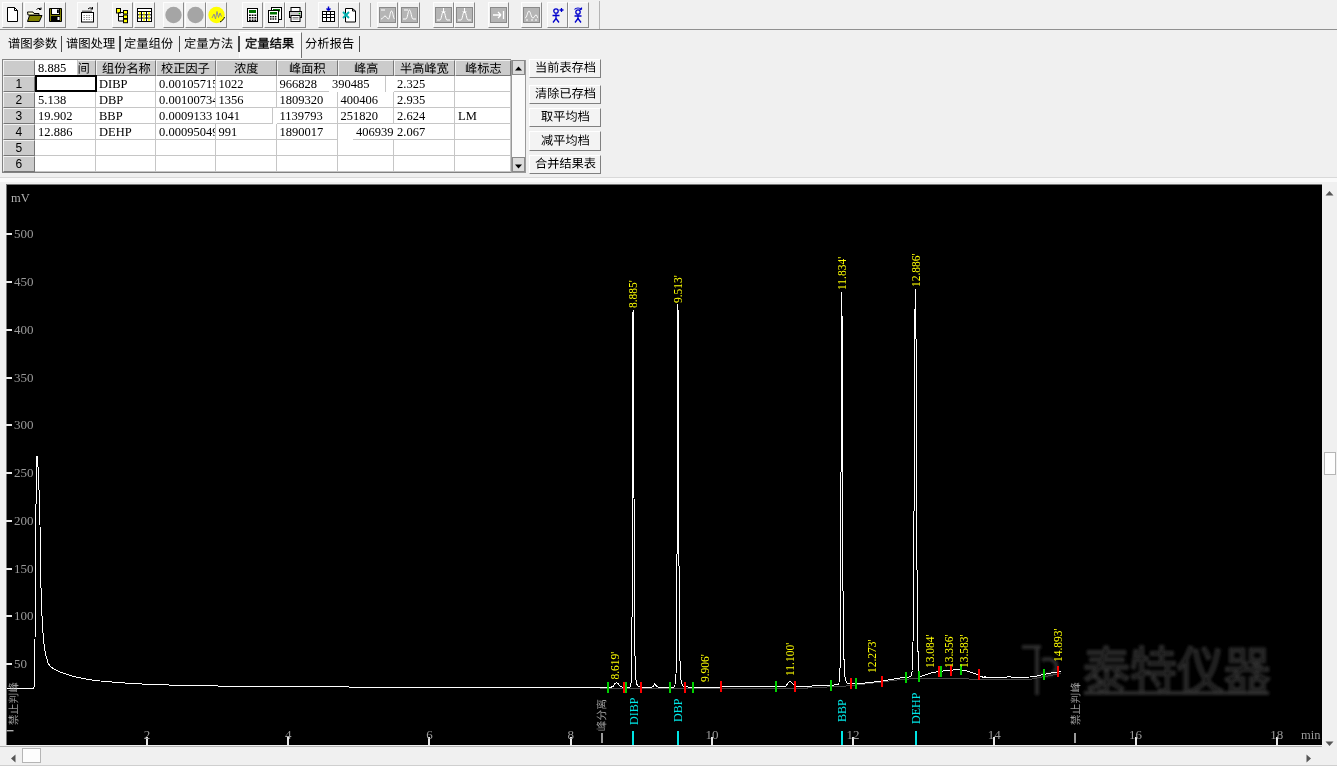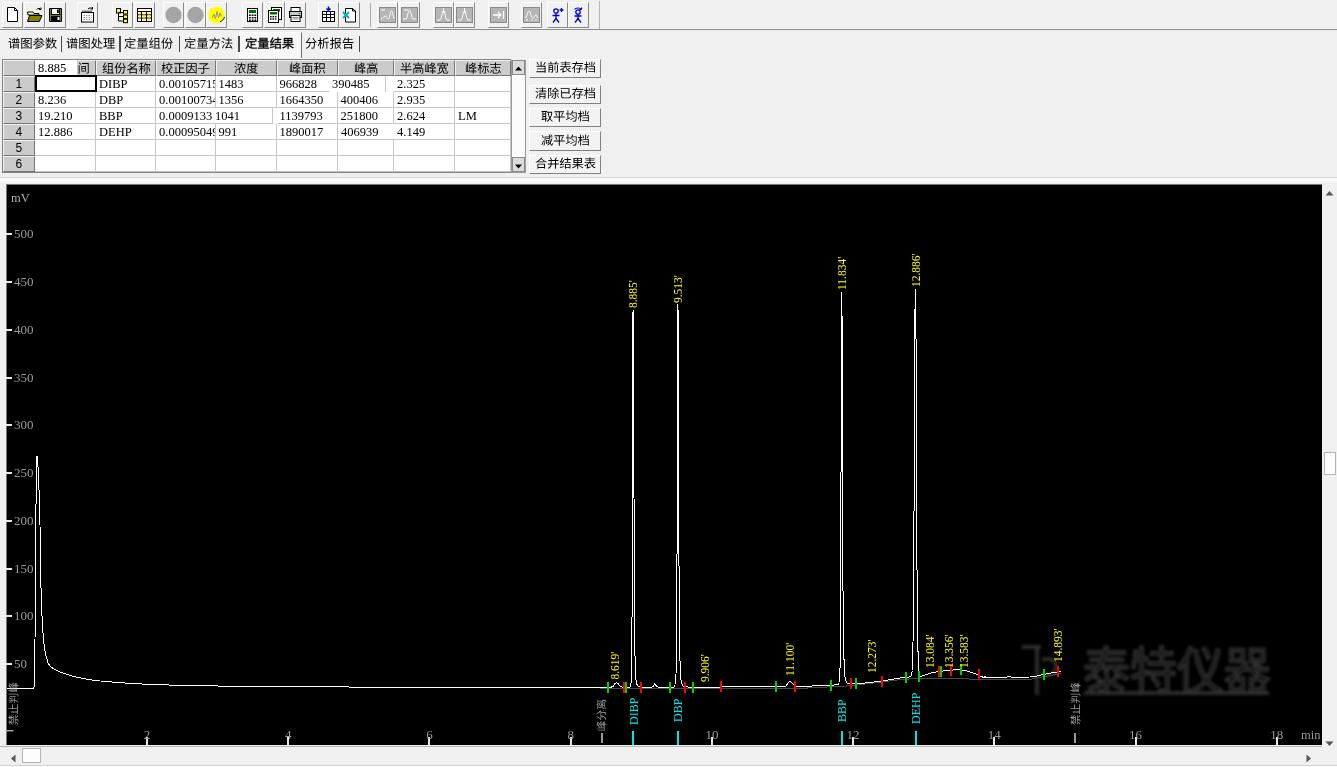--- a/index.html
+++ b/index.html
@@ -259,51 +259,51 @@
     <path transform="translate(0,10.7)" d="M1.8 -9.6C2.4 -8.7 3 -7.6 3.2 -6.8L4.1 -7.2C3.8 -8 3.2 -9.1 2.6 -9.9ZM9.5 -10C9.1 -9.1 8.5 -7.9 8 -7.2L8.8 -6.8C9.3 -7.6 10 -8.7 10.5 -9.6ZM5.6 -10.3V-6.3H1.4V-5.4H5.6V-3.4H0.6V-2.5H5.6V1H6.5V-2.5H11.6V-3.4H6.5V-5.4H10.9V-6.3H6.5V-10.3Z M15.7 -6.8H21V-5.7H15.7ZM14.8 -7.5V-5H21.9V-7.5ZM17.6 -10.1 17.9 -9H12.9V-8.2H23.6V-9H18.9C18.8 -9.4 18.6 -9.9 18.5 -10.3ZM13.4 -4.4V1H14.2V-3.6H22.3V0C22.3 0.1 22.3 0.2 22.1 0.2C22 0.2 21.4 0.2 20.9 0.2C21 0.4 21.1 0.7 21.2 0.9C21.9 0.9 22.5 0.9 22.8 0.8C23.1 0.6 23.2 0.5 23.2 0V-4.4ZM15.6 -2.9V0.3H16.5V-0.4H20.8V-2.9ZM16.5 -2.2H20V-1H16.5Z M31.7 -8.5H34.1C33.7 -7.9 33.3 -7.4 32.7 -6.9C32.2 -7.4 31.8 -7.8 31.5 -8.3ZM31.7 -10.2C31.2 -9 30.2 -7.9 29.2 -7.2C29.3 -7.1 29.6 -6.7 29.8 -6.5C30.2 -6.8 30.6 -7.2 31 -7.7C31.3 -7.2 31.7 -6.8 32.1 -6.4C31.2 -5.8 30.1 -5.3 29.1 -5.1C29.2 -4.9 29.5 -4.5 29.5 -4.3C30.7 -4.7 31.8 -5.2 32.7 -5.9C33.5 -5.3 34.5 -4.8 35.6 -4.5C35.7 -4.7 36 -5.1 36.2 -5.3C35.1 -5.5 34.2 -5.9 33.4 -6.4C34.2 -7.1 34.8 -8 35.2 -9L34.7 -9.3L34.5 -9.2H32.1C32.3 -9.5 32.4 -9.8 32.5 -10ZM32.2 -5.1V-4.3H30V-3.6H32.2V-2.8H30V-2.1H32.2V-1.2H29.5V-0.5H32.2V1H33.1V-0.5H35.9V-1.2H33.1V-2.1H35.4V-2.8H33.1V-3.6H35.4V-4.3H33.1V-5.1ZM26.7 -10.1V-1.5L26 -1.4V-8.2H25.3V-0.6L28.3 -0.9V-0.4H29V-8.2H28.3V-1.6L27.5 -1.6V-10.1Z M43 -2.3V-0.4C43 0.6 43.3 0.8 44.6 0.8C44.8 0.8 46.5 0.8 46.8 0.8C47.9 0.8 48.2 0.4 48.3 -1.5C48.1 -1.5 47.7 -1.7 47.5 -1.8C47.4 -0.2 47.3 0 46.8 0C46.4 0 44.9 0 44.6 0C44 0 43.9 0 43.9 -0.4V-2.3ZM42 -3.9V-2.9C42 -1.9 41.6 -0.5 37.1 0.4C37.3 0.6 37.6 0.9 37.7 1.2C42.4 0.1 43 -1.6 43 -2.9V-3.9ZM39.1 -5.1V-1.2H40V-4.3H45.4V-1.3H46.3V-5.1ZM41.9 -10.1C42 -9.8 42.2 -9.5 42.3 -9.2H37.5V-6.9H38.4V-8.4H47V-6.9H47.9V-9.2H43.4C43.3 -9.5 43 -10 42.8 -10.4ZM43.9 -7.9V-7.1H41.5V-7.9H40.6V-7.1H38.7V-6.4H40.6V-5.5H41.5V-6.4H43.9V-5.5H44.8V-6.4H46.7V-7.1H44.8V-7.9Z" fill="#000" opacity="1.0"></path>
   </svg>
 <div class="hdrcell" style="left:455px;top:59.5px;width:56px;height:16.0px"></div>
 <svg style="position:absolute;left:464.7px;top:61.7px;overflow:visible" width="38" height="17">
     <path transform="translate(0,10.7)" d="M7.3 -8.5H9.7C9.3 -7.9 8.9 -7.4 8.3 -6.9C7.8 -7.4 7.4 -7.8 7.1 -8.3ZM7.3 -10.2C6.8 -9 5.8 -7.9 4.8 -7.2C4.9 -7.1 5.2 -6.7 5.4 -6.5C5.8 -6.8 6.2 -7.2 6.6 -7.7C6.9 -7.2 7.3 -6.8 7.7 -6.4C6.8 -5.8 5.7 -5.3 4.7 -5.1C4.8 -4.9 5.1 -4.5 5.1 -4.3C6.3 -4.7 7.4 -5.2 8.3 -5.9C9.1 -5.3 10.1 -4.8 11.2 -4.5C11.3 -4.7 11.6 -5.1 11.8 -5.3C10.7 -5.5 9.8 -5.9 9 -6.4C9.8 -7.1 10.4 -8 10.8 -9L10.3 -9.3L10.1 -9.2H7.7C7.9 -9.5 8 -9.8 8.1 -10ZM7.8 -5.1V-4.3H5.6V-3.6H7.8V-2.8H5.6V-2.1H7.8V-1.2H5.1V-0.5H7.8V1H8.7V-0.5H11.5V-1.2H8.7V-2.1H11V-2.8H8.7V-3.6H11V-4.3H8.7V-5.1ZM2.3 -10.1V-1.5L1.6 -1.4V-8.2H0.9V-0.6L3.9 -0.9V-0.4H4.6V-8.2H3.9V-1.6L3.1 -1.6V-10.1Z M17.9 -9.3V-8.5H23.2V-9.3ZM21.7 -4C22.3 -2.7 22.9 -1.2 23 -0.2L23.9 -0.5C23.7 -1.5 23.1 -3 22.5 -4.2ZM18.2 -4.2C17.9 -2.9 17.3 -1.6 16.6 -0.7C16.8 -0.6 17.2 -0.3 17.4 -0.2C18 -1.1 18.7 -2.6 19 -4ZM17.3 -6.4V-5.5H20V-0.2C20 -0.1 19.9 0 19.7 0C19.6 0 19 0 18.4 0C18.5 0.3 18.6 0.7 18.7 0.9C19.5 0.9 20.1 0.9 20.4 0.8C20.8 0.6 20.9 0.3 20.9 -0.2V-5.5H23.9V-6.4ZM14.7 -10.2V-7.7H12.8V-6.8H14.5C14.1 -5.3 13.3 -3.5 12.5 -2.6C12.7 -2.4 12.9 -2 13 -1.8C13.6 -2.5 14.2 -3.8 14.7 -5.1V1H15.6V-5.4C16 -4.8 16.5 -4.1 16.7 -3.7L17.2 -4.4C17 -4.7 15.9 -6.1 15.6 -6.5V-6.8H17.2V-7.7H15.6V-10.2Z M27.7 -3.1V-0.5C27.7 0.5 28.1 0.8 29.5 0.8C29.8 0.8 31.9 0.8 32.3 0.8C33.4 0.8 33.7 0.4 33.9 -1.2C33.6 -1.3 33.2 -1.4 33 -1.5C33 -0.2 32.9 0 32.2 0C31.7 0 29.9 0 29.5 0C28.7 0 28.6 -0.1 28.6 -0.5V-3.1ZM29 -3.9C30 -3.3 31.2 -2.4 31.7 -1.7L32.4 -2.4C31.8 -3 30.6 -3.8 29.6 -4.4ZM33.5 -2.8C34.1 -1.8 34.8 -0.4 35.1 0.4L35.9 0.1C35.6 -0.8 34.9 -2.1 34.3 -3.1ZM26.2 -3C26 -2.1 25.6 -0.8 25 -0.1L25.8 0.4C26.4 -0.4 26.8 -1.7 27 -2.7ZM30 -10.2V-8.5H25.1V-7.6H30V-5.5H25.9V-4.7H35.2V-5.5H31V-7.6H36V-8.5H31V-10.2Z" fill="#000" opacity="1.0"></path>
   </svg>
 <div class="hdrcell" style="left:2.5px;top:75.5px;width:32.5px;height:16.0px;text-align:center;font-size:12px;line-height:14px">1</div>
 <div class="cell" style="left:35px;top:60px;width:43px;height:16.0px">8.885</div>
 <div class="cell" style="left:96px;top:75.5px;width:60px;height:16.0px">DIBP</div>
 <div class="cell" style="left:156px;top:75.5px;width:59.5px;height:16.0px">0.00105715</div>
-<div class="cell" style="left:215.5px;top:75.5px;width:61.0px;height:16.0px">1483</div>
+<div class="cell" style="left:215.5px;top:75.5px;width:61.0px;height:16.0px">1022</div>
 <div class="cell" style="left:276.5px;top:75.5px;width:61.0px;height:16.0px">966828</div>
 <div class="cell" style="left:329px;top:75.5px;width:56.5px;height:32px">390485</div>
 <div class="cell" style="left:394px;top:75.5px;width:61px;height:16.0px">2.325</div>
 <div class="cell" style="left:455px;top:75.5px;width:56px;height:16.0px"></div>
 <div class="hdrcell" style="left:2.5px;top:91.5px;width:32.5px;height:16.0px;text-align:center;font-size:12px;line-height:14px">2</div>
-<div class="cell" style="left:35px;top:91.5px;width:61px;height:16.0px">8.236</div>
+<div class="cell" style="left:35px;top:91.5px;width:61px;height:16.0px">5.138</div>
 <div class="cell" style="left:96px;top:91.5px;width:60px;height:16.0px">DBP</div>
 <div class="cell" style="left:156px;top:91.5px;width:59.5px;height:16.0px">0.00100734</div>
 <div class="cell" style="left:215.5px;top:91.5px;width:61.0px;height:16.0px">1356</div>
-<div class="cell" style="left:276.5px;top:91.5px;width:61.0px;height:16.0px">1664350</div>
+<div class="cell" style="left:276.5px;top:91.5px;width:61.0px;height:16.0px">1809320</div>
 <div class="cell" style="left:337.5px;top:91.5px;width:56.5px;height:16.0px">400406</div>
 <div class="cell" style="left:394px;top:91.5px;width:61px;height:16.0px">2.935</div>
 <div class="cell" style="left:455px;top:91.5px;width:56px;height:16.0px"></div>
 <div class="hdrcell" style="left:2.5px;top:107.5px;width:32.5px;height:16.0px;text-align:center;font-size:12px;line-height:14px">3</div>
-<div class="cell" style="left:35px;top:107.5px;width:61px;height:16.0px">19.210</div>
+<div class="cell" style="left:35px;top:107.5px;width:61px;height:16.0px">19.902</div>
 <div class="cell" style="left:96px;top:107.5px;width:60px;height:16.0px">BBP</div>
 <div class="cell" style="left:156px;top:107.5px;width:59.5px;height:16.0px">0.00091338</div>
 <div class="cell" style="left:212px;top:107.5px;width:61.0px;height:16.0px">1041</div>
 <div class="cell" style="left:276.5px;top:107.5px;width:61.0px;height:16.0px">1139793</div>
-<div class="cell" style="left:337.5px;top:107.5px;width:56.5px;height:16.0px">251800</div>
+<div class="cell" style="left:337.5px;top:107.5px;width:56.5px;height:16.0px">251820</div>
 <div class="cell" style="left:394px;top:107.5px;width:61px;height:16.0px">2.624</div>
 <div class="cell" style="left:455px;top:107.5px;width:56px;height:16.0px">LM</div>
 <div class="hdrcell" style="left:2.5px;top:123.5px;width:32.5px;height:16.0px;text-align:center;font-size:12px;line-height:14px">4</div>
 <div class="cell" style="left:35px;top:123.5px;width:61px;height:16.0px">12.886</div>
 <div class="cell" style="left:96px;top:123.5px;width:60px;height:16.0px">DEHP</div>
 <div class="cell" style="left:156px;top:123.5px;width:59.5px;height:16.0px">0.00095049</div>
 <div class="cell" style="left:215.5px;top:123.5px;width:61.0px;height:16.0px">991</div>
 <div class="cell" style="left:276.5px;top:123.5px;width:61.0px;height:16.0px">1890017</div>
-<div class="cell" style="left:338px;top:123.5px;width:56.5px;height:16.0px">406939</div>
-<div class="cell" style="left:394px;top:123.5px;width:61px;height:16.0px">4.149</div>
+<div class="cell" style="left:353px;top:123.5px;width:56.5px;height:16.0px">406939</div>
+<div class="cell" style="left:394px;top:123.5px;width:61px;height:16.0px">2.067</div>
 <div class="cell" style="left:455px;top:123.5px;width:56px;height:16.0px"></div>
 <div class="hdrcell" style="left:2.5px;top:139.5px;width:32.5px;height:16.0px;text-align:center;font-size:12px;line-height:14px">5</div>
 <div class="cell" style="left:35px;top:139.5px;width:61px;height:16.0px"></div>
 <div class="cell" style="left:96px;top:139.5px;width:60px;height:16.0px"></div>
 <div class="cell" style="left:156px;top:139.5px;width:59.5px;height:16.0px"></div>
 <div class="cell" style="left:215.5px;top:139.5px;width:61.0px;height:16.0px"></div>
 <div class="cell" style="left:276.5px;top:139.5px;width:61.0px;height:16.0px"></div>
 <div class="cell" style="left:337.5px;top:139.5px;width:56.5px;height:16.0px"></div>
 <div class="cell" style="left:394px;top:139.5px;width:61px;height:16.0px"></div>
 <div class="cell" style="left:455px;top:139.5px;width:56px;height:16.0px"></div>

